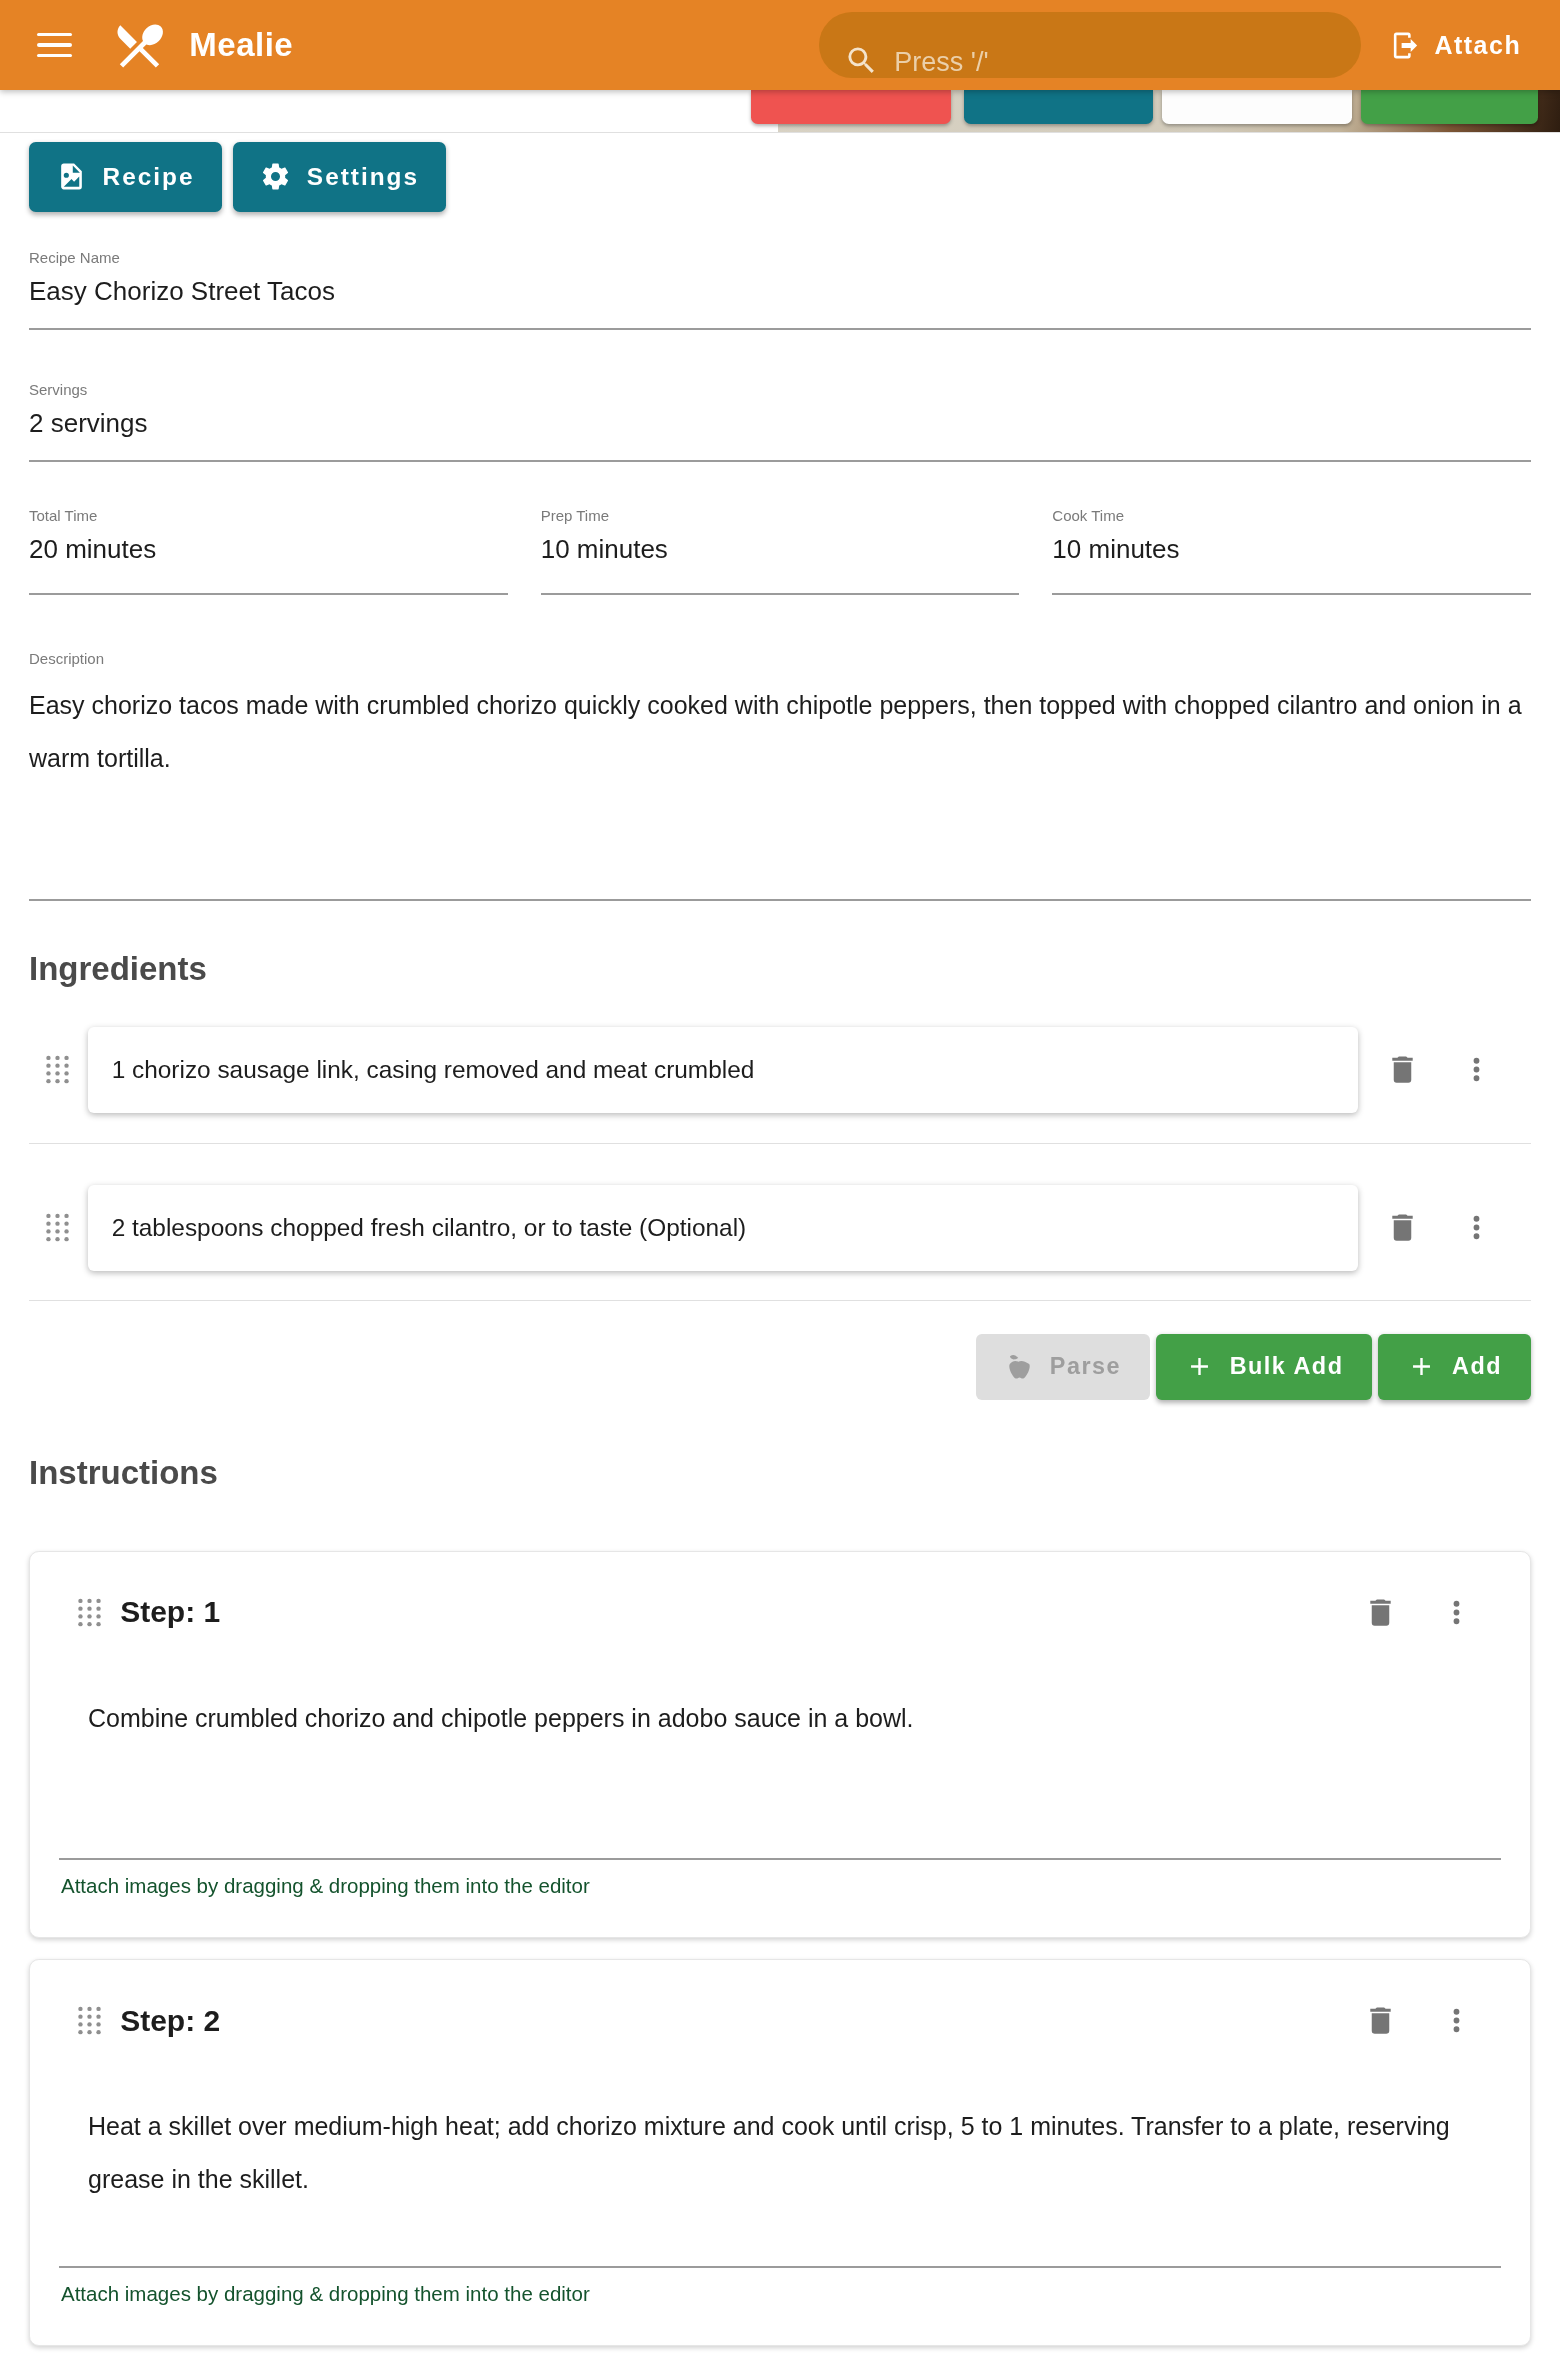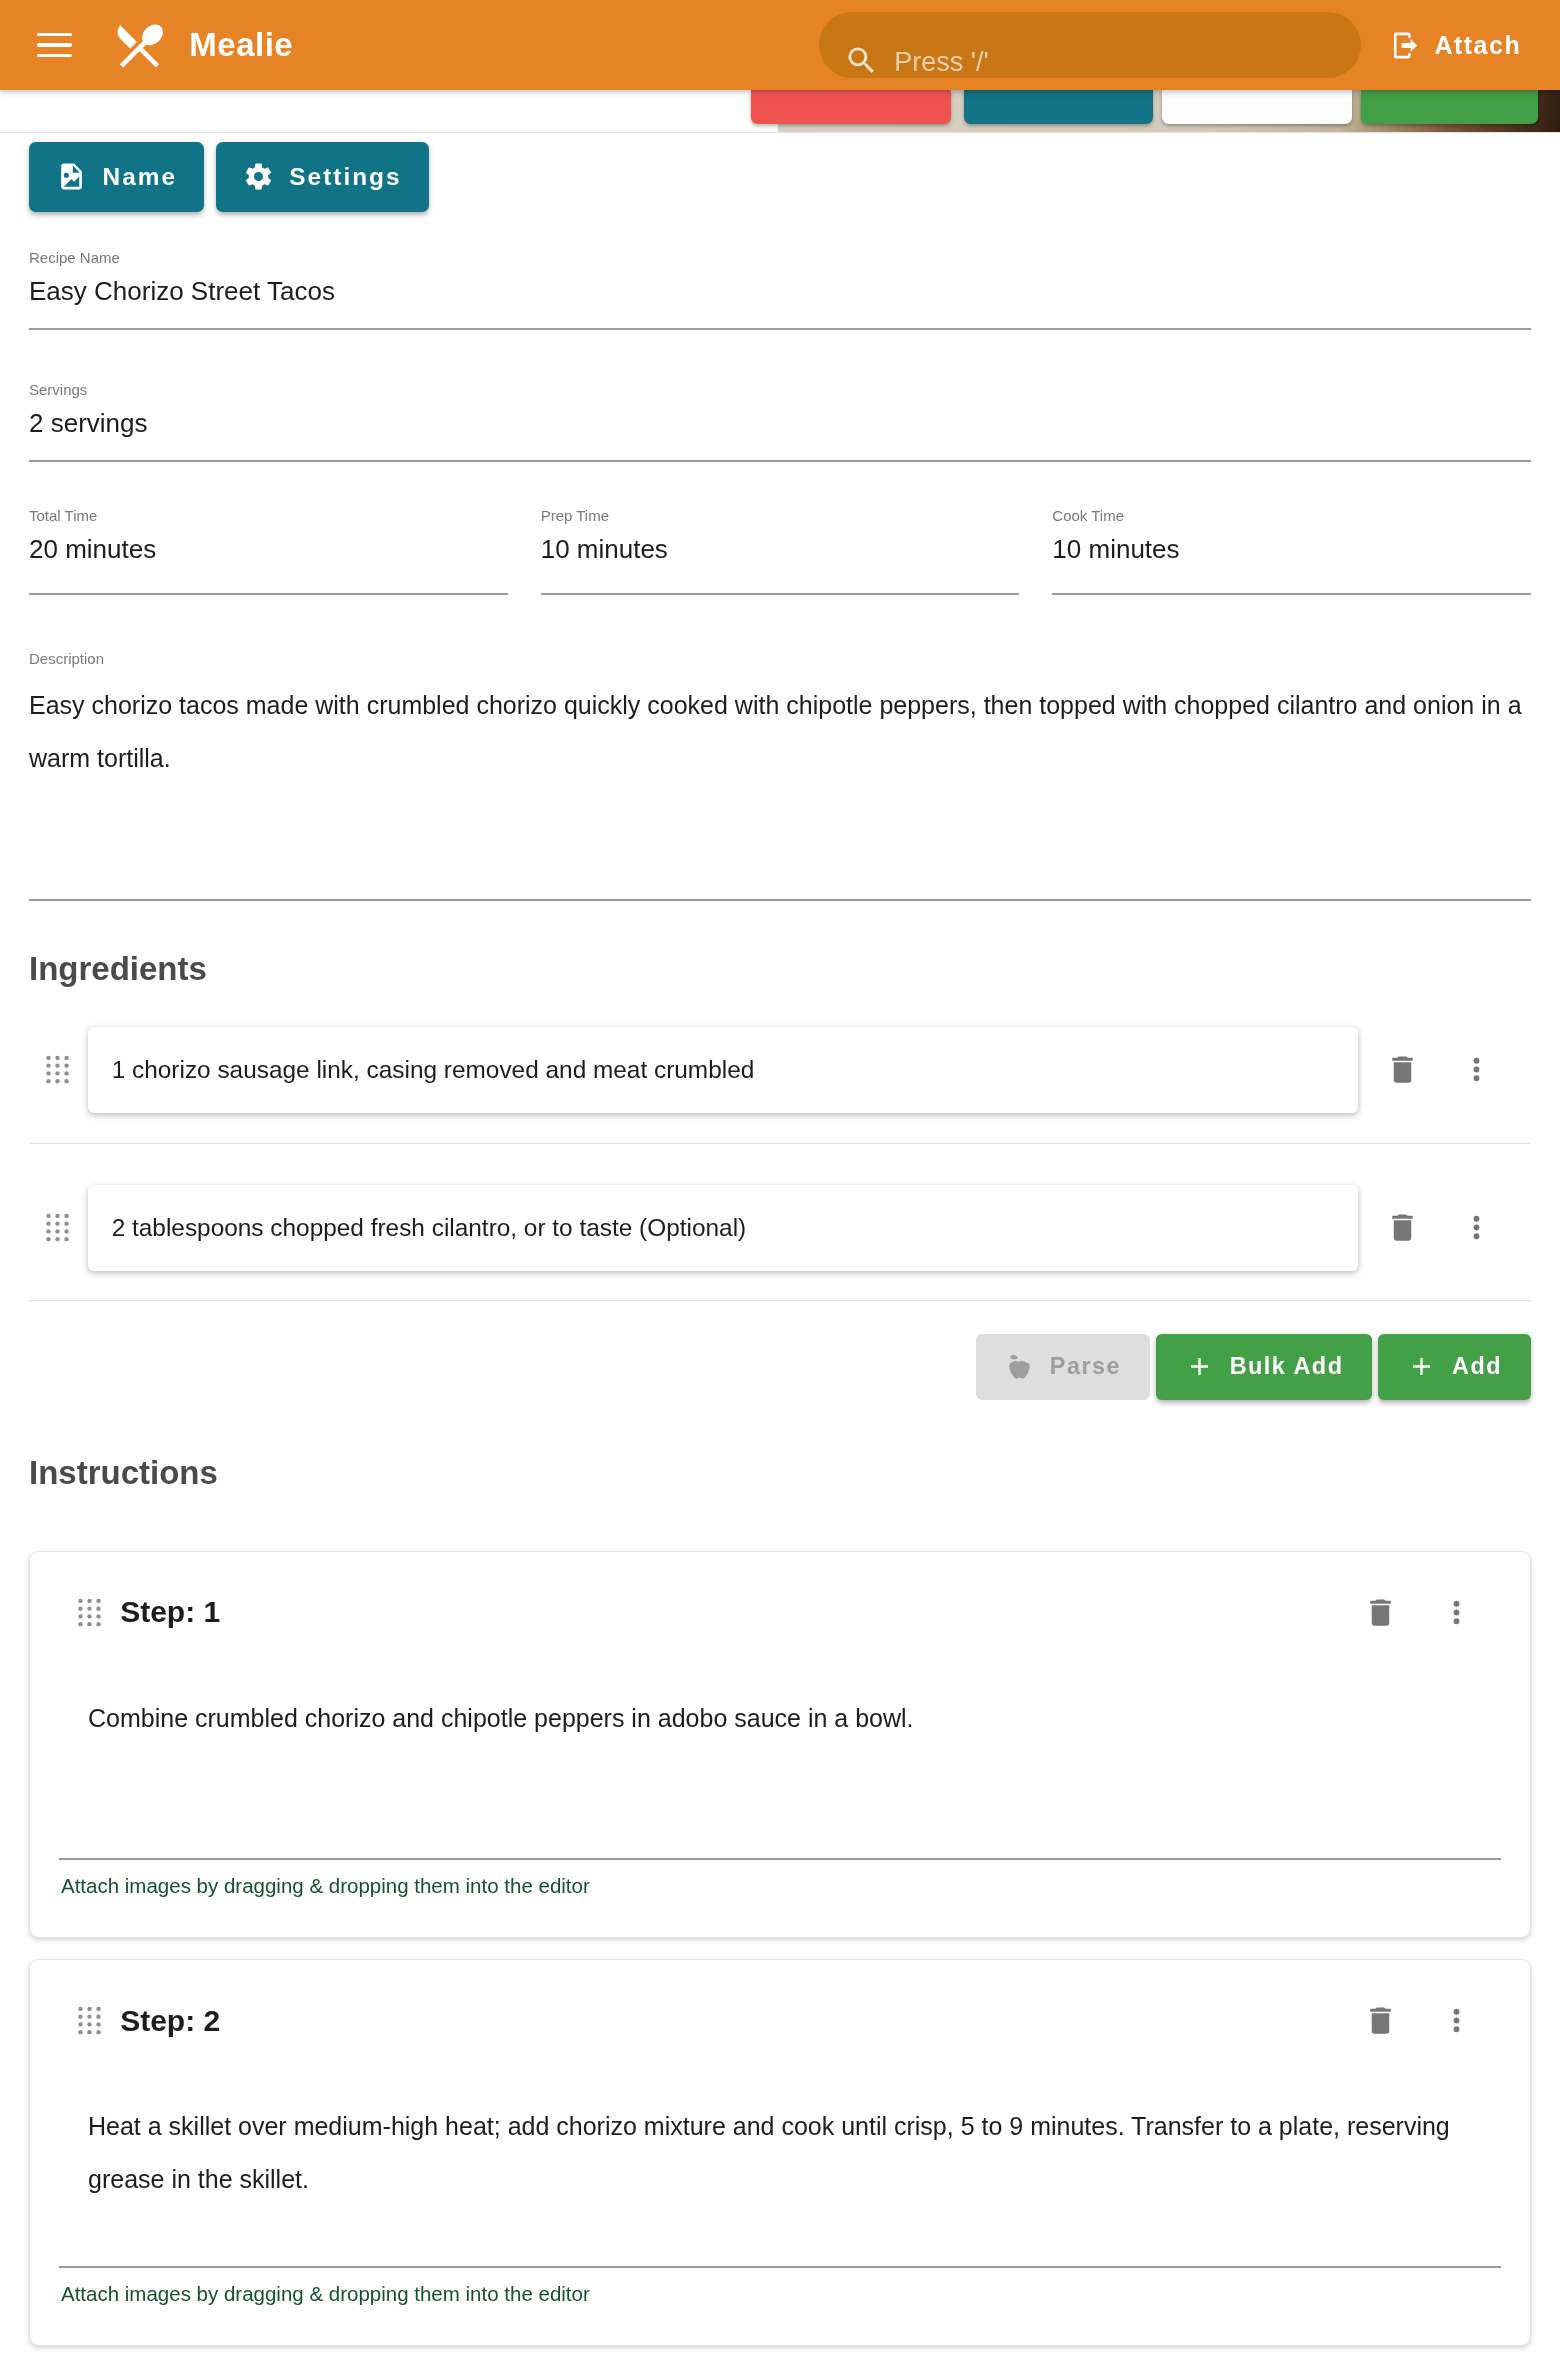--- a/index.html
+++ b/index.html
@@ -136,21 +136,21 @@
   <button class="stub stub-green"></button>
 </div>
 
 <div class="content">
 
   <div class="top-btns">
     <button class="teal-btn">
       <svg viewBox="0 0 24 24">
           <path d="M13,9H18.5L13,3.5V9M6,2H14L20,8V20A2,2 0 0,1 18,22H6C4.89,22 4,21.1 4,20V4C4,2.89 4.89,2 6,2M6,20H15L18,20V12L14,16L12,14L6,20M8,9A2,2 0 0,0 6,11A2,2 0 0,0 8,13A2,2 0 0,0 10,11A2,2 0 0,0 8,9Z"></path>
         </svg>
-      <span>Name</span>
+      <span>Recipe</span>
     </button>
     <button class="teal-btn">
       <svg viewBox="0 0 24 24">
           <path d="M12,15.5A3.5,3.5 0 0,1 8.5,12A3.5,3.5 0 0,1 12,8.5A3.5,3.5 0 0,1 15.5,12A3.5,3.5 0 0,1 12,15.5M19.43,12.97C19.47,12.65 19.5,12.33 19.5,12C19.5,11.67 19.47,11.34 19.43,11L21.54,9.37C21.73,9.22 21.78,8.95 21.66,8.73L19.66,5.27C19.54,5.05 19.27,4.96 19.05,5.05L16.56,6.05C16.04,5.66 15.5,5.32 14.87,5.07L14.5,2.42C14.46,2.18 14.25,2 14,2H10C9.75,2 9.54,2.18 9.5,2.42L9.13,5.07C8.5,5.32 7.96,5.66 7.44,6.05L4.95,5.05C4.73,4.96 4.46,5.05 4.34,5.27L2.34,8.73C2.21,8.95 2.27,9.22 2.46,9.37L4.57,11C4.53,11.34 4.5,11.67 4.5,12C4.5,12.33 4.53,12.65 4.57,12.97L2.46,14.63C2.27,14.78 2.21,15.05 2.34,15.27L4.34,18.73C4.46,18.95 4.73,19.03 4.95,18.95L7.44,17.94C7.96,18.34 8.5,18.68 9.13,18.93L9.5,21.58C9.54,21.82 9.75,22 10,22H14C14.25,22 14.46,21.82 14.5,21.58L14.87,18.93C15.5,18.67 16.04,18.34 16.56,17.94L19.05,18.95C19.27,19.03 19.54,18.95 19.66,18.73L21.66,15.27C21.78,15.05 21.73,14.78 21.54,14.63L19.43,12.97Z"></path>
         </svg>
       <span>Settings</span>
     </button>
   </div>
 
   <div class="field">
@@ -339,18 +339,18 @@
         <svg viewBox="0 0 24 24">
             <path d="M19,4H15.5L14.5,3H9.5L8.5,4H5V6H19M6,19A2,2 0 0,0 8,21H16A2,2 0 0,0 18,19V7H6V19Z"></path>
           </svg>
       </button>
       <button class="icon-btn kebab">
         <svg viewBox="0 0 24 24">
             <path d="M12,16A2,2 0 0,1 14,18A2,2 0 0,1 12,20A2,2 0 0,1 10,18A2,2 0 0,1 12,16M12,10A2,2 0 0,1 14,12A2,2 0 0,1 12,14A2,2 0 0,1 10,12A2,2 0 0,1 12,10M12,4A2,2 0 0,1 14,6A2,2 0 0,1 12,8A2,2 0 0,1 10,6A2,2 0 0,1 12,4Z"></path>
           </svg>
       </button>
     </div>
-    <div class="step-body">Heat a skillet over medium-high heat; add chorizo mixture and cook until crisp, 5 to 9 minutes. Transfer to a plate, reserving grease in the skillet.</div>
+    <div class="step-body">Heat a skillet over medium-high heat; add chorizo mixture and cook until crisp, 5 to 1 minutes. Transfer to a plate, reserving grease in the skillet.</div>
     <div class="attach-hint">Attach images by dragging &amp; dropping them into the editor</div>
   </div>
 
 </div>
 
 
 </body></html>

